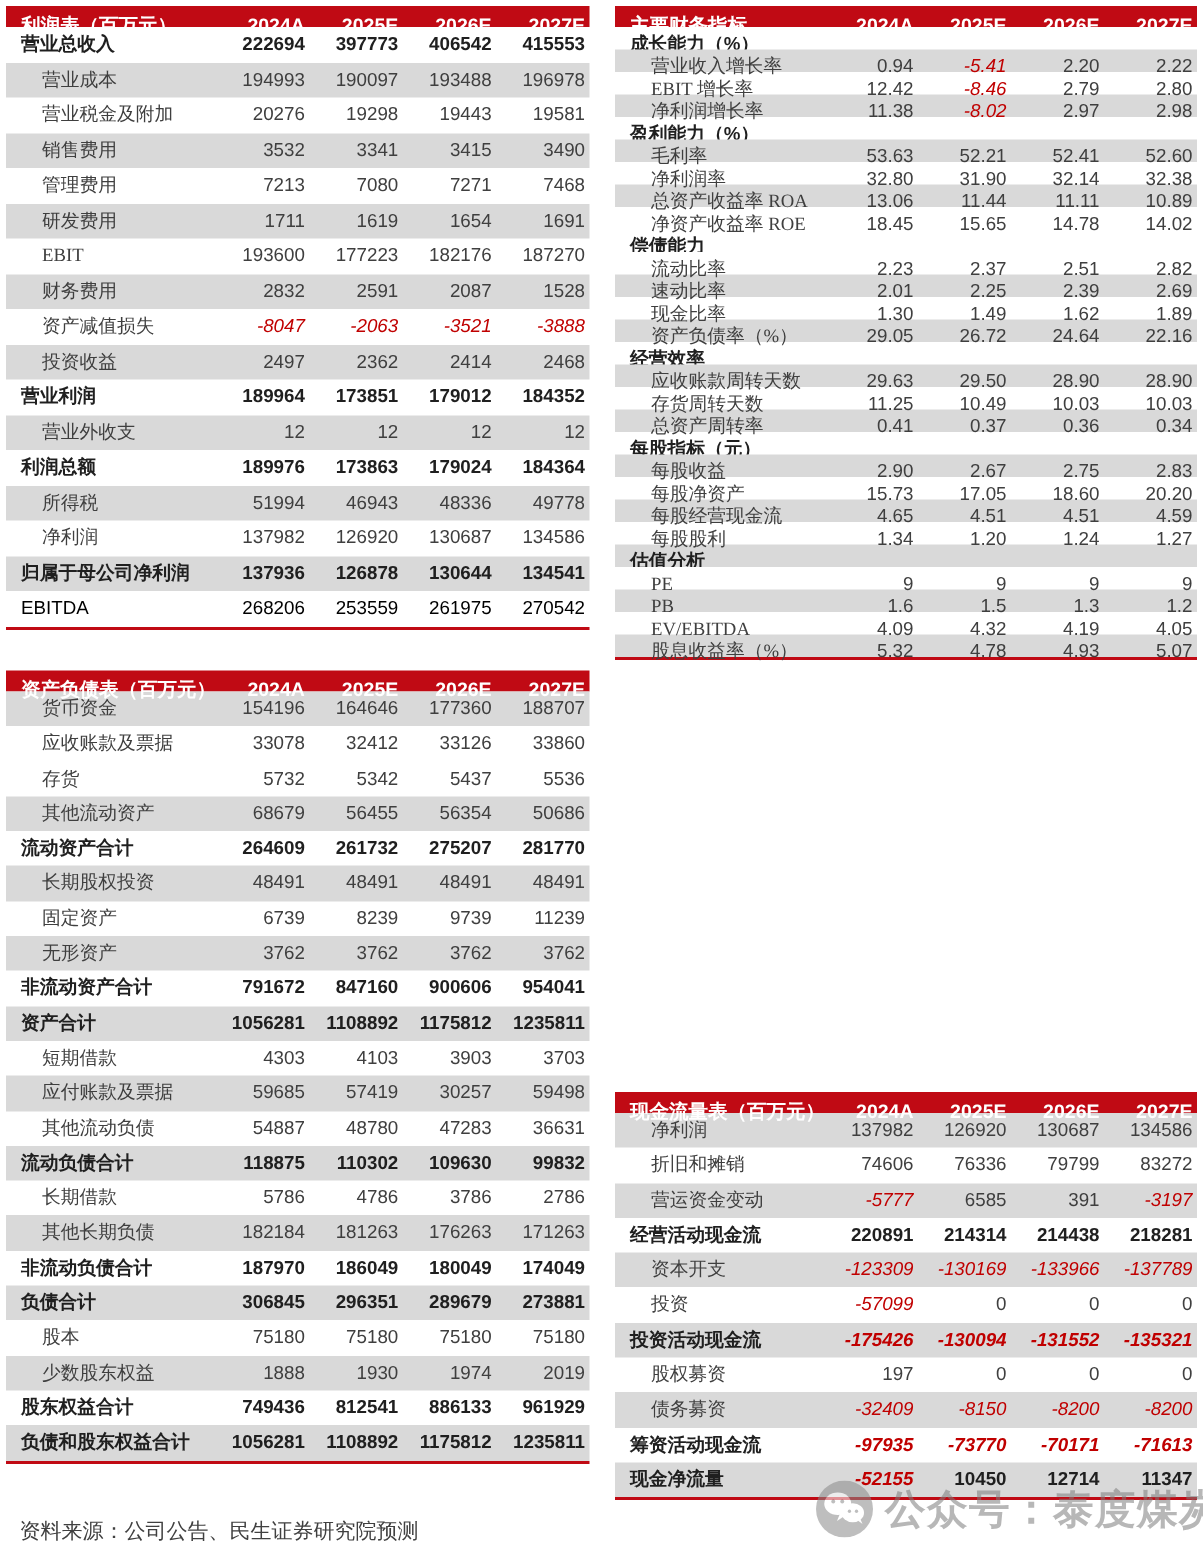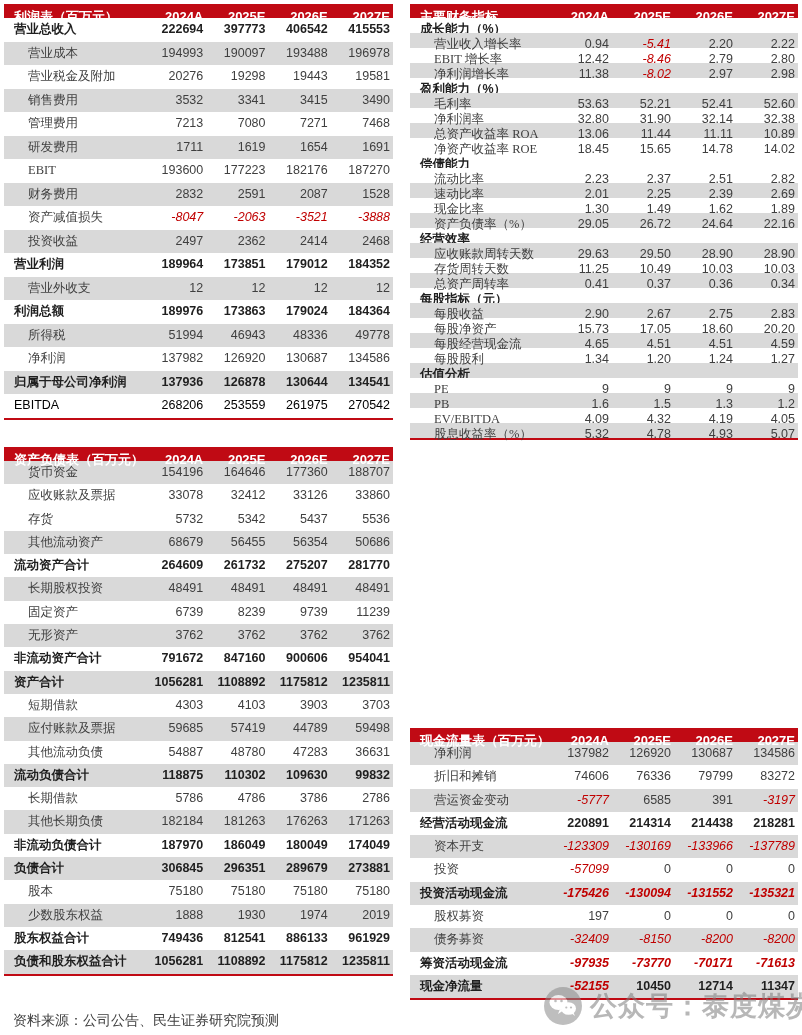--- a/index.html
+++ b/index.html
@@ -260,21 +260,21 @@
       <div class="label">短期借款</div>
       <div class="cell">4303</div>
       <div class="cell">4103</div>
       <div class="cell">3903</div>
       <div class="cell">3703</div>
     </div>
     <div class="row sub shaded">
       <div class="label">应付账款及票据</div>
       <div class="cell">59685</div>
       <div class="cell">57419</div>
-      <div class="cell">44789</div>
+      <div class="cell">30257</div>
       <div class="cell">59498</div>
     </div>
     <div class="row sub">
       <div class="label">其他流动负债</div>
       <div class="cell">54887</div>
       <div class="cell">48780</div>
       <div class="cell">47283</div>
       <div class="cell">36631</div>
     </div>
     <div class="row total shaded">

